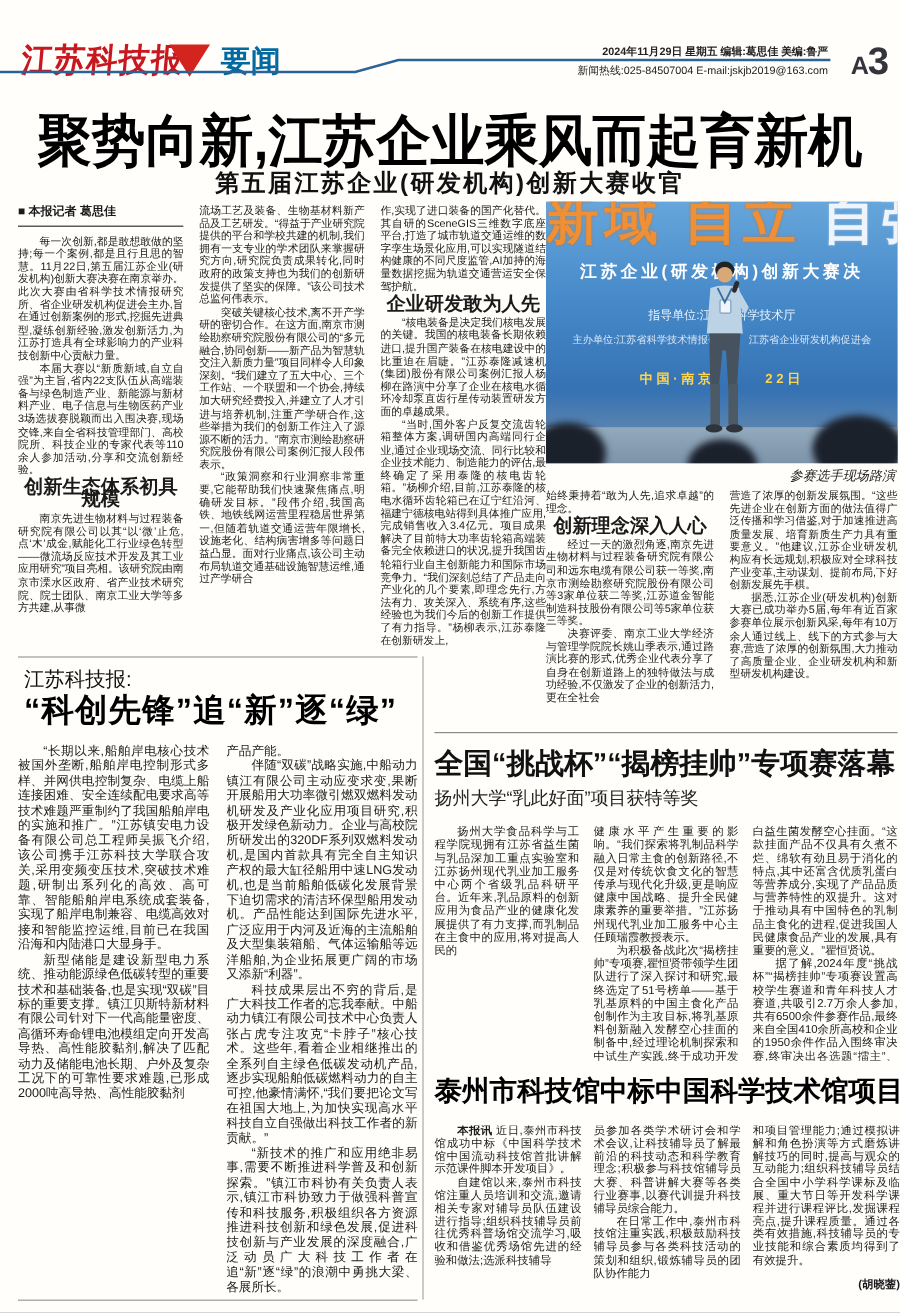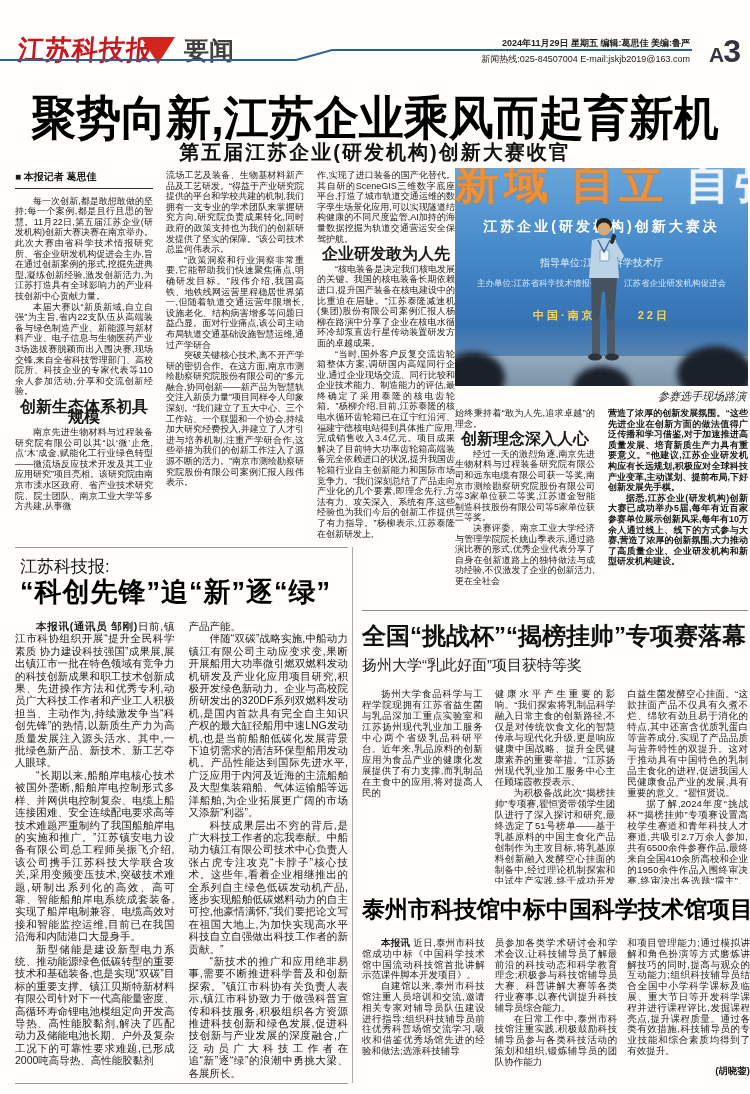--- a/index.html
+++ b/index.html
@@ -7,21 +7,21 @@
         font-family:"Liberation Sans","DejaVu Sans",sans-serif;color:#1a1a1a;overflow:hidden;}
   [data-interactable]{cursor:default;}
 
   
   .masthead{position:absolute;left:18px;top:33px;font-size:26px;font-weight:900;
             color:#c8171e;transform:skewX(-5deg) scaleY(1.05);letter-spacing:1px;
             font-family:"Liberation Serif","DejaVu Serif",serif;}
   .tri{position:absolute;left:141px;top:37px;width:0;height:0;
        border-left:17px solid transparent;border-right:17px solid transparent;
        border-top:27px solid #d3251d;}
-  .section-title{position:absolute;left:184px;top:34px;font-size:25px;font-weight:900;color:#404040;}
+  .section-title{position:absolute;left:184px;top:34px;font-size:25px;font-weight:900;color:#0369a1;}
   .hdr-info{position:absolute;right:60px;text-align:right;font-size:9px;color:#222;white-space:nowrap;}
   .hdr-date{top:37px;font-weight:700;}
   .hdr-hot{top:53px;}
   .pageno{position:absolute;right:10px;top:33px;font-size:32px;font-weight:800;color:#34353c;letter-spacing:-1px;}
   .pageno::first-letter{font-size:21px;}
   .hdr-rule{position:absolute;left:0;top:0;width:750px;height:70px;}
 
   
   .main-headline{position:absolute;left:0;top:88px;width:750px;text-align:center;
                  font-size:45px;font-weight:900;letter-spacing:0;color:#000;transform:scaleY(1.04);}
@@ -103,22 +103,22 @@
   <div id="cols-main-a" class="cols" data-interactable="false">
       <div class="col" data-interactable="false" style="height: 368px;">
         <p class="byline" data-interactable="false">■ 本报记者 葛思佳</p>
         <p class="para" data-interactable="false">每一次创新,都是敢想敢做的坚持;每一个案例,都是且行且思的智慧。11月22日,第五届江苏企业(研发机构)创新大赛决赛在南京举办。此次大赛由省科学技术情报研究所、省企业研发机构促进会主办,旨在通过创新案例的形式,挖掘先进典型,凝练创新经验,激发创新活力,为江苏打造具有全球影响力的产业科技创新中心贡献力量。</p>
         <p class="para" data-interactable="false">本届大赛以“新质新域,自立自强”为主旨,省内22支队伍从高端装备与绿色制造产业、新能源与新材料产业、电子信息与生物医药产业3场选拔赛脱颖而出入围决赛,现场交锋,来自全省科技管理部门、高校院所、科技企业的专家代表等110余人参加活动,分享和交流创新经验。</p>
         <h4 class="subhead" data-interactable="false">创新生态体系初具规模</h4>
         <p class="para" data-interactable="false">南京先进生物材料与过程装备研究院有限公司以其“以‘微’止危,点‘木’成金,赋能化工行业绿色转型——微流场反应技术开发及其工业应用研究”项目亮相。该研究院由南京市溧水区政府、省产业技术研究院、院士团队、南京工业大学等多方共建,从事微</p>
       </div>
       <div class="col" data-interactable="false" style="height: 368px;">
         <p class="para noindent" data-interactable="false">流场工艺及装备、生物基材料新产品及工艺研发。“得益于产业研究院提供的平台和学校共建的机制,我们拥有一支专业的学术团队来掌握研究方向,研究院负责成果转化,同时政府的政策支持也为我们的创新研发提供了坚实的保障。”该公司技术总监何伟表示。</p>
+        <p class="para" data-interactable="false">突破关键核心技术,离不开产学研的密切合作。在这方面,南京市测绘勘察研究院股份有限公司的“多元融合,协同创新——新产品为智慧轨交注入新质力量”项目同样令人印象深刻。“我们建立了五大中心、三个工作站、一个联盟和一个协会,持续加大研究经费投入,并建立了人才引进与培养机制,注重产学研合作,这些举措为我们的创新工作注入了源源不断的活力。”南京市测绘勘察研究院股份有限公司案例汇报人段伟表示。</p>
         <p class="para" data-interactable="false">“政策洞察和行业洞察非常重要,它能帮助我们快速聚焦痛点,明确研发目标。”段伟介绍,我国高铁、地铁线网运营里程稳居世界第一,但随着轨道交通运营年限增长,设施老化、结构病害增多等问题日益凸显。面对行业痛点,该公司主动布局轨道交通基础设施智慧运维,通过产学研合</p>
-        <p class="para" data-interactable="false">突破关键核心技术,离不开产学研的密切合作。在这方面,南京市测绘勘察研究院股份有限公司的“多元融合,协同创新——新产品为智慧轨交注入新质力量”项目同样令人印象深刻。“我们建立了五大中心、三个工作站、一个联盟和一个协会,持续加大研究经费投入,并建立了人才引进与培养机制,注重产学研合作,这些举措为我们的创新工作注入了源源不断的活力。”南京市测绘勘察研究院股份有限公司案例汇报人段伟表示。</p>
       </div>
       <div class="col" data-interactable="false" style="height: 432px;">
         <p class="para noindent" data-interactable="false">作,实现了进口装备的国产化替代。其自研的SceneGIS三维数字底座平台,打造了城市轨道交通运维的数字孪生场景化应用,可以实现隧道结构健康的不同尺度监管,AI加持的海量数据挖掘为轨道交通营运安全保驾护航。</p>
         <h4 class="subhead" data-interactable="false">企业研发敢为人先</h4>
         <p class="para" data-interactable="false">“核电装备是决定我们核电发展的关键。我国的核电装备长期依赖进口,提升国产装备在核电建设中的比重迫在眉睫。”江苏泰隆减速机(集团)股份有限公司案例汇报人杨柳在路演中分享了企业在核电水循环冷却泵直齿行星传动装置研发方面的卓越成果。</p>
         <p class="para" data-interactable="false">“当时,国外客户反复交流齿轮箱整体方案,调研国内高端同行企业,通过企业现场交流、同行比较和企业技术能力、制造能力的评估,最终确定了采用泰隆的核电齿轮箱。”杨柳介绍,目前,江苏泰隆的核电水循环齿轮箱已在辽宁红沿河、福建宁德核电站得到具体推广应用,完成销售收入3.4亿元。项目成果解决了目前特大功率齿轮箱高端装备完全依赖进口的状况,提升我国齿轮箱行业自主创新能力和国际市场竞争力。“我们深刻总结了产品走向产业化的几个要素,即理念先行,方法有力、攻关深入、系统有序,这些经验也为我们今后的创新工作提供了有力指导。”杨柳表示,江苏泰隆在创新研发上,</p>
       </div>
     </div>
 
   <div class="photo" data-interactable="false">
@@ -151,36 +151,35 @@
   </div>
   <div class="photo-caption" data-interactable="false">参赛选手现场路演</div>
 
   <div id="cols-main-b" class="cols" data-interactable="false">
       <div class="col" data-interactable="false" style="height: 188px;">
         <p class="para noindent" data-interactable="false">始终秉持着“敢为人先,追求卓越”的理念。</p>
         <h4 class="subhead" data-interactable="false">创新理念深入人心</h4>
         <p class="para" data-interactable="false">经过一天的激烈角逐,南京先进生物材料与过程装备研究院有限公司和远东电缆有限公司获一等奖,南京市测绘勘察研究院股份有限公司等3家单位获二等奖,江苏道金智能制造科技股份有限公司等5家单位获三等奖。</p>
         <p class="para" data-interactable="false">决赛评委、南京工业大学经济与管理学院院长姚山季表示,通过路演比赛的形式,优秀企业代表分享了自身在创新道路上的独特做法与成功经验,不仅激发了企业的创新活力,更在全社会</p>
       </div>
-      <div class="col" data-interactable="false" style="height: 188px; font-weight: bold;">
+      <div class="col" data-interactable="false" style="height: 188px;">
         <p class="para noindent" data-interactable="false">营造了浓厚的创新发展氛围。“这些先进企业在创新方面的做法值得广泛传播和学习借鉴,对于加速推进高质量发展、培育新质生产力具有重要意义。”他建议,江苏企业研发机构应有长远规划,积极应对全球科技产业变革,主动谋划、提前布局,下好创新发展先手棋。</p>
         <p class="para" data-interactable="false">据悉,江苏企业(研发机构)创新大赛已成功举办5届,每年有近百家参赛单位展示创新风采,每年有10万余人通过线上、线下的方式参与大赛,营造了浓厚的创新氛围,大力推动了高质量企业、企业研发机构和新型研发机构建设。</p>
       </div>
     </div>
 
   <div class="rule rule-zj-top" data-interactable="false"></div>
   <div class="rule rule-zj-bottom" data-interactable="false"></div>
   <div class="rule rule-vert" data-interactable="false"></div>
   <div class="rule rule-tzb-top" data-interactable="false"></div>
 
   <div class="zj-kicker" data-interactable="false">江苏科技报:</div>
   <div class="zj-headline" data-interactable="false">“科创先锋”追“新”逐“绿”</div>
   <div id="cols-zj" class="cols" data-interactable="false">
       <div class="col" data-interactable="false" style="height: 462px;">
-        <p class="para" data-interactable="false"><strong data-interactable="false">本报讯(通讯员 邹刚)</strong>日前,镇江市科协组织开展“提升全民科学素质 协力建设科技强国”成果展,展出镇江市一批在特色领域有竞争力的科技创新成果和职工技术创新成果、先进操作方法和优秀专利,动员广大科技工作者和产业工人积极担当、主动作为,持续激发争当“科创先锋”的热情,以新质生产力为高质量发展注入源头活水。其中,一批绿色新产品、新技术、新工艺夺人眼球。</p>
         <p class="para" data-interactable="false">“长期以来,船舶岸电核心技术被国外垄断,船舶岸电控制形式多样、并网供电控制复杂、电缆上船连接困难、安全连续配电要求高等技术难题严重制约了我国船舶岸电的实施和推广。”江苏镇安电力设备有限公司总工程师吴振飞介绍,该公司携手江苏科技大学联合攻关,采用变频变压技术,突破技术难题,研制出系列化的高效、高可靠、智能船舶岸电系统成套装备,实现了船岸电制兼容、电缆高效对接和智能监控运维,目前已在我国沿海和内陆港口大显身手。</p>
         <p class="para" data-interactable="false">新型储能是建设新型电力系统、推动能源绿色低碳转型的重要技术和基础装备,也是实现“双碳”目标的重要支撑。镇江贝斯特新材料有限公司针对下一代高能量密度、高循环寿命锂电池模组定向开发高导热、高性能胶黏剂,解决了匹配动力及储能电池长期、户外及复杂工况下的可靠性要求难题,已形成2000吨高导热、高性能胶黏剂</p>
       </div>
       <div class="col" data-interactable="false" style="height: 462px;">
         <p class="para noindent" data-interactable="false">产品产能。</p>
         <p class="para" data-interactable="false">伴随“双碳”战略实施,中船动力镇江有限公司主动应变求变,果断开展船用大功率微引燃双燃料发动机研发及产业化应用项目研究,积极开发绿色新动力。企业与高校院所研发出的320DF系列双燃料发动机,是国内首款具有完全自主知识产权的最大缸径船用中速LNG发动机,也是当前船舶低碳化发展背景下迫切需求的清洁环保型船用发动机。产品性能达到国际先进水平,广泛应用于内河及近海的主流船舶及大型集装箱船、气体运输船等远洋船舶,为企业拓展更广阔的市场又添新“利器”。</p>
         <p class="para" data-interactable="false">科技成果层出不穷的背后,是广大科技工作者的忘我奉献。中船动力镇江有限公司技术中心负责人张占虎专注攻克“卡脖子”核心技术。这些年,看着企业相继推出的全系列自主绿色低碳发动机产品,逐步实现船舶低碳燃料动力的自主可控,他豪情满怀,“我们要把论文写在祖国大地上,为加快实现高水平科技自立自强做出科技工作者的新贡献。”</p>
         <p class="para" data-interactable="false">“新技术的推广和应用绝非易事,需要不断推进科学普及和创新探索。”镇江市科协有关负责人表示,镇江市科协致力于做强科普宣传和科技服务,积极组织各方资源推进科技创新和绿色发展,促进科技创新与产业发展的深度融合,广泛动员广大科技工作者在追“新”逐“绿”的浪潮中勇挑大梁、各展所长。</p>
       </div>
     </div>

